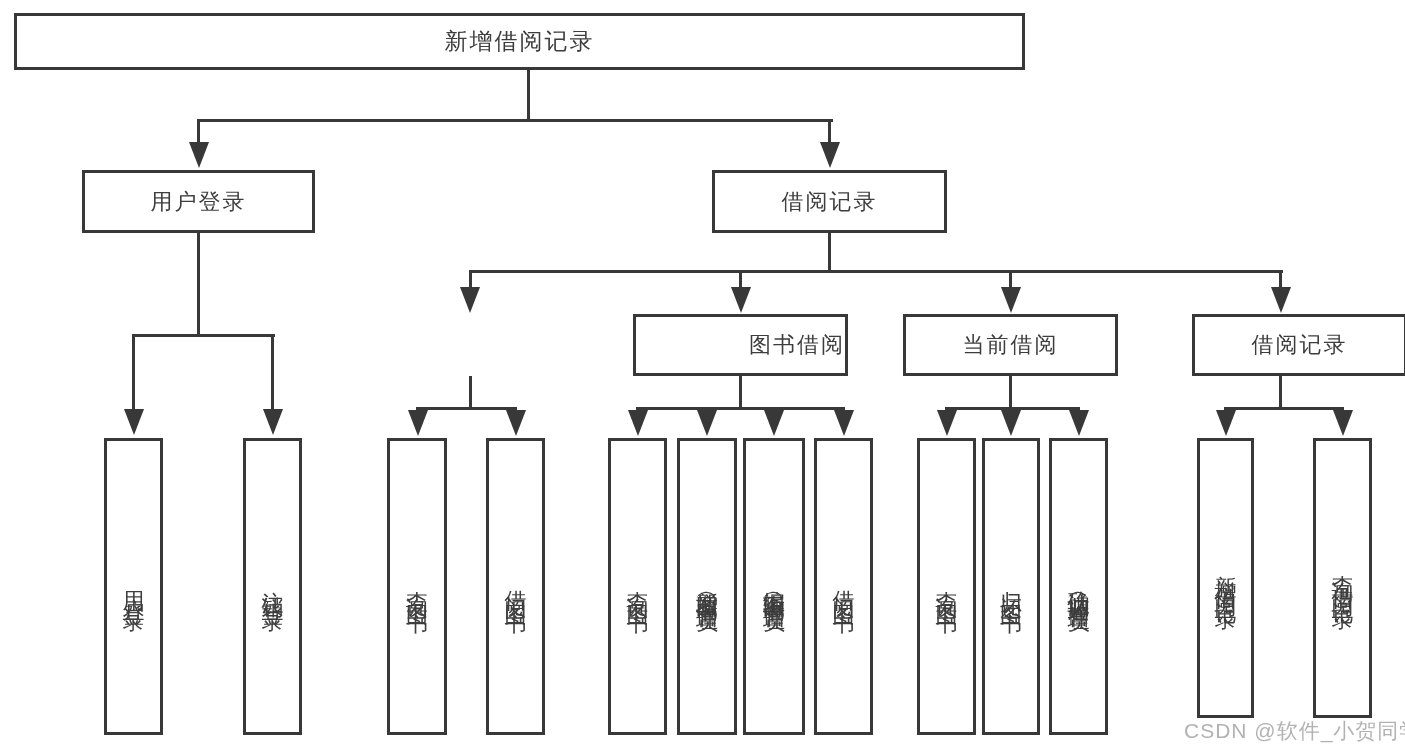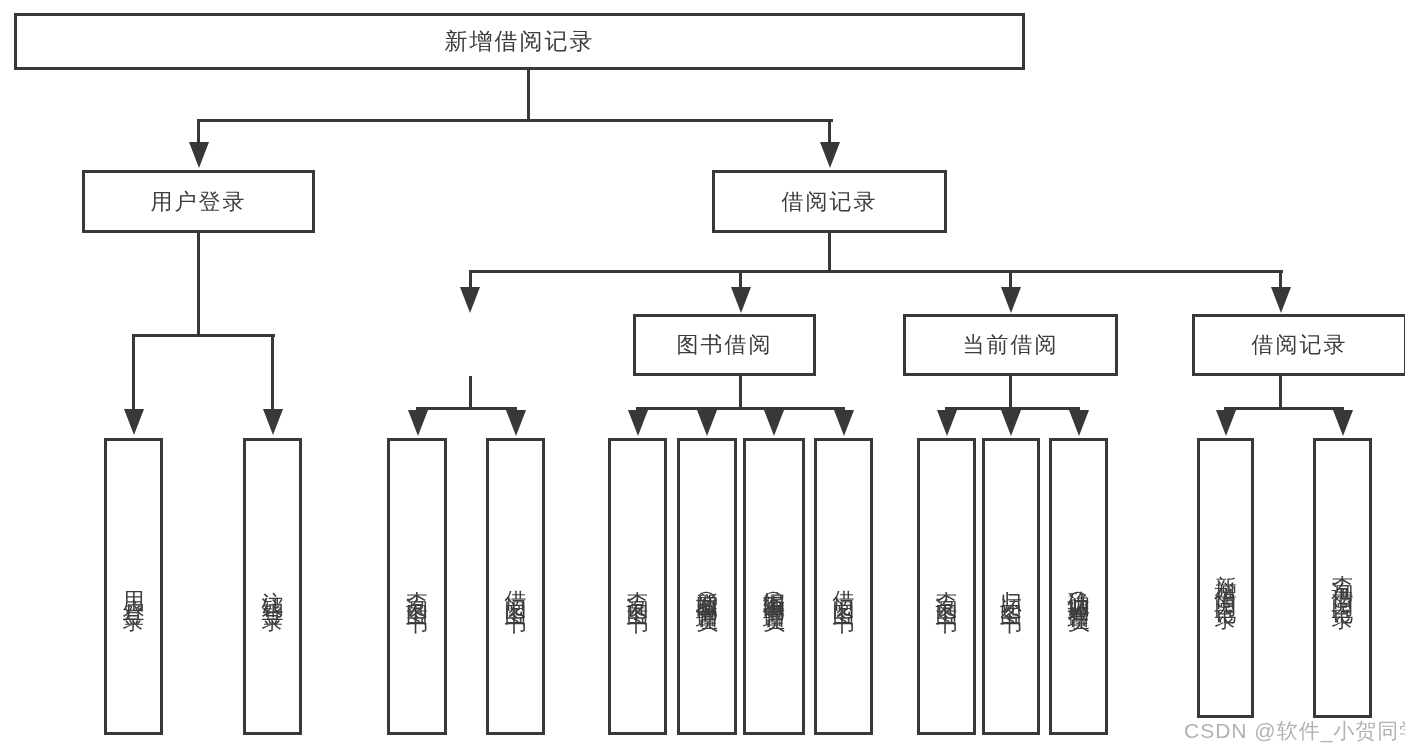--- a/index.html
+++ b/index.html
@@ -64,21 +64,21 @@
     <span>新增借阅记录</span>
   </div>
 
   <div class="box" style="left:82px;top:170px;width:233px;height:63px;">
     <span>用户登录</span>
   </div>
   <div class="box" style="left:712px;top:170px;width:235px;height:63px;">
     <span>借阅记录</span>
   </div>
 
-  <div class="box" style="left:633px;top:314px;width:183px;height:62px;">
+  <div class="box" style="left:633px;top:314px;width:215px;height:62px;justify-content:flex-end;">
     <span>图书借阅</span>
   </div>
   <div class="box" style="left:903px;top:314px;width:215px;height:62px;justify-content:center;">
     <span>当前借阅</span>
   </div>
   <div class="box" style="left:1173px;top:314px;width:215px;height:62px;margin-left:19px;">
     <span>借阅记录</span>
   </div>
 
   <div class="box" style="left:104px;top:438px;width:59px;height:297px;">

